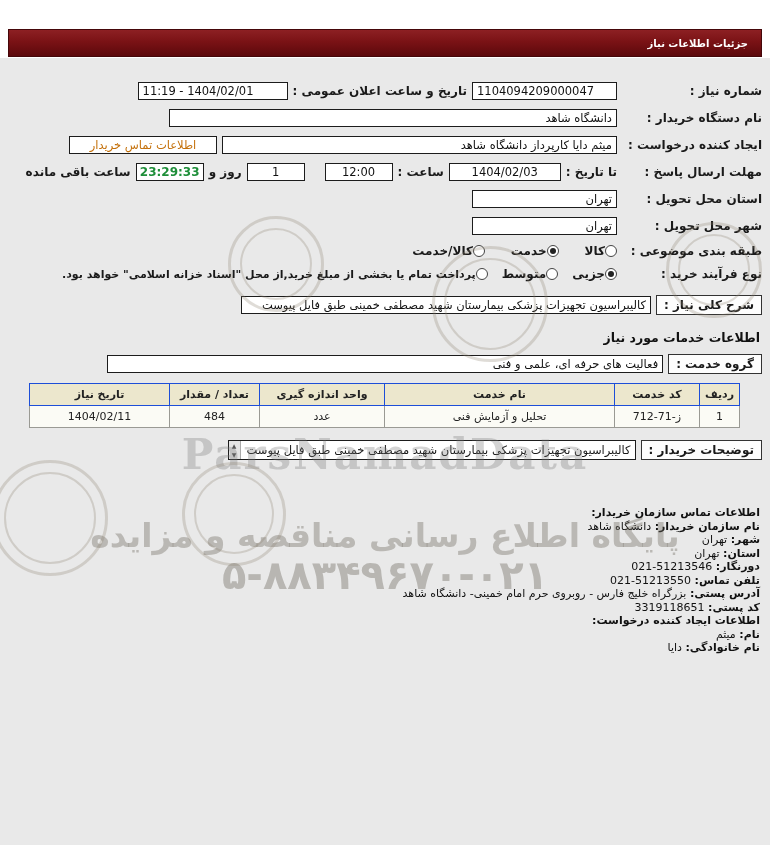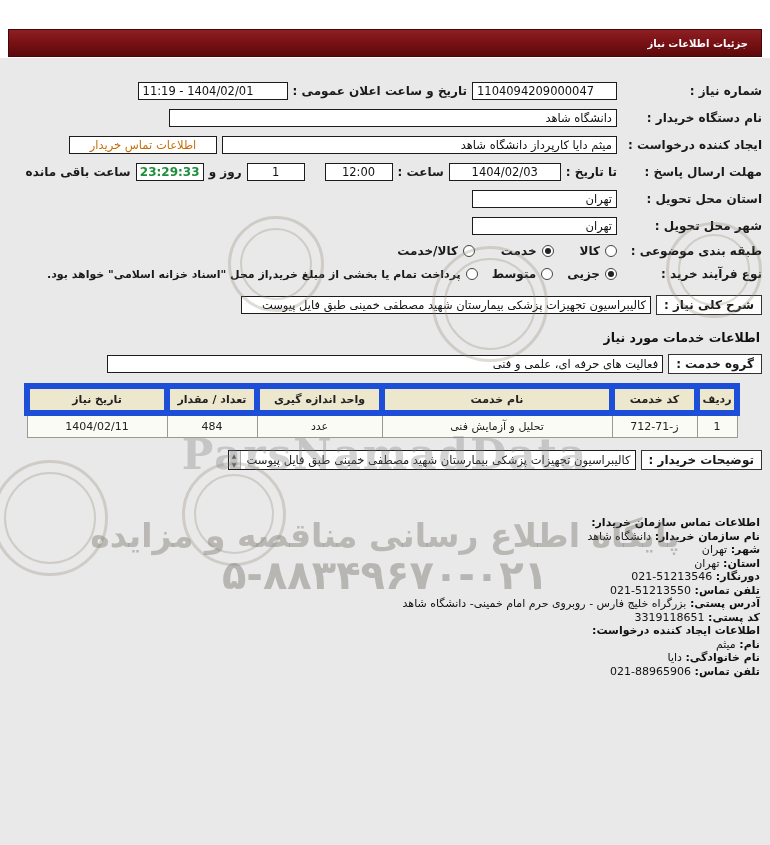--- a/index.html
+++ b/index.html
@@ -24,32 +24,32 @@
   .w112{width:112px}.w68{width:68px}.w58{width:58px;text-align:center}
   .w410{width:410px}.w556{width:556px}
   .g93{}.g20{margin-right:20px}.g14{margin-right:14px}.g26{margin-right:26px}
 
   .contact-btn{height:18px;width:148px;border:1px solid #1c1c1c;background:#fff;color:#c4700a;
     font-weight:normal;font-size:11.5px;display:inline-flex;align-items:center;justify-content:center;cursor:pointer}
 
   .timer{display:inline-flex;align-items:center;justify-content:center;width:68px;height:18px;
     border:1px solid #1c1c1c;background:#fff;color:#1f8f3a;font-weight:bold;font-size:12px;direction:ltr}
 
-  .opt{display:inline-flex;align-items:center;gap:5px}
+  .opt{display:inline-flex;align-items:center;}
   .radio{width:12px;height:12px;border:1px solid #444;border-radius:50%;background:#fff;flex:none;position:relative;cursor:pointer}
   .radio.checked::after{content:"";position:absolute;inset:2px;border-radius:50%;background:#222}
   .optlabel{font-weight:bold;font-size:12px}
   .optlabel.small{font-size:11px}
 
   .label-box{border:1px solid #333;background:#fdfdfd;padding:2px 7px;font-weight:bold;font-size:12px;white-space:nowrap}
   .row-desc{margin-top:14px}
   .section-title{font-weight:bold;font-size:12.5px;color:#111;margin:15px 2px 9px;position:relative;z-index:2}
 
   .svc-table{border-collapse:collapse;margin:3px 22px 0 auto;position:relative;z-index:2}
-  .svc-table th{background:#ece7cd;border:6px solid #1d4ed8;font-size:11px;font-weight:bold;padding:4px 2px;color:#222}
+  .svc-table th{background:#ece7cd;border:1px solid #1d4ed8;font-size:11px;font-weight:bold;padding:4px 2px;color:#222}
   .svc-table td{background:#fbfbf5;border:1px solid #9a9a94;font-size:11px;padding:4px 2px;text-align:center;color:#222}
 
   .row-notes{margin-top:12px}
   .notes-box{position:relative;width:408px;height:20px;border:1px solid #1c1c1c;background:#fff;display:flex;align-items:center}
   .notes-text{flex:1;font-size:11.5px;padding:0 4px;white-space:nowrap;overflow:hidden}
   .notes-scroll{width:12px;height:100%;background:#e4e4e4;border-right:1px solid #aaa;display:flex;flex-direction:column;
     justify-content:space-between;align-items:center;font-size:6px;color:#555;padding:1px 0}
 
   .contact{margin-top:46px;padding:0 2px;font-size:11px;line-height:13.5px;position:relative;z-index:2;color:#111}
   .contact .lbl{font-weight:bold}
@@ -232,24 +232,20 @@
     </div>
     <div><span class="lbl">اطلاعات ایجاد کننده درخواست:</span></div>
     <div>
       <span class="lbl">نام:</span>
       <span>میثم</span>
     </div>
     <div>
       <span class="lbl">نام خانوادگی:</span>
       <span>دایا</span>
     </div>
-    <div>
-      <span class="lbl">تلفن تماس:</span>
-      <span class="num">021-88965906</span>
-    </div>
   </div>
 
 </div>
 
 <div class="wm wm-brand">ParsNamadData</div>
 <div class="wm wm-slogan">پایگاه اطلاع رسانی مناقصه و مزایده</div>
 <div class="wm wm-phone">۵-۸۸۳۴۹۶۷۰-۰۲۱</div>
 <div class="stamp" style="left:228px;top:216px;width:96px;height:96px"></div>
 <div class="stamp" style="left:432px;top:246px;width:116px;height:116px"></div>
 <div class="stamp" style="left:666px;top:222px;width:96px;height:96px"></div>

